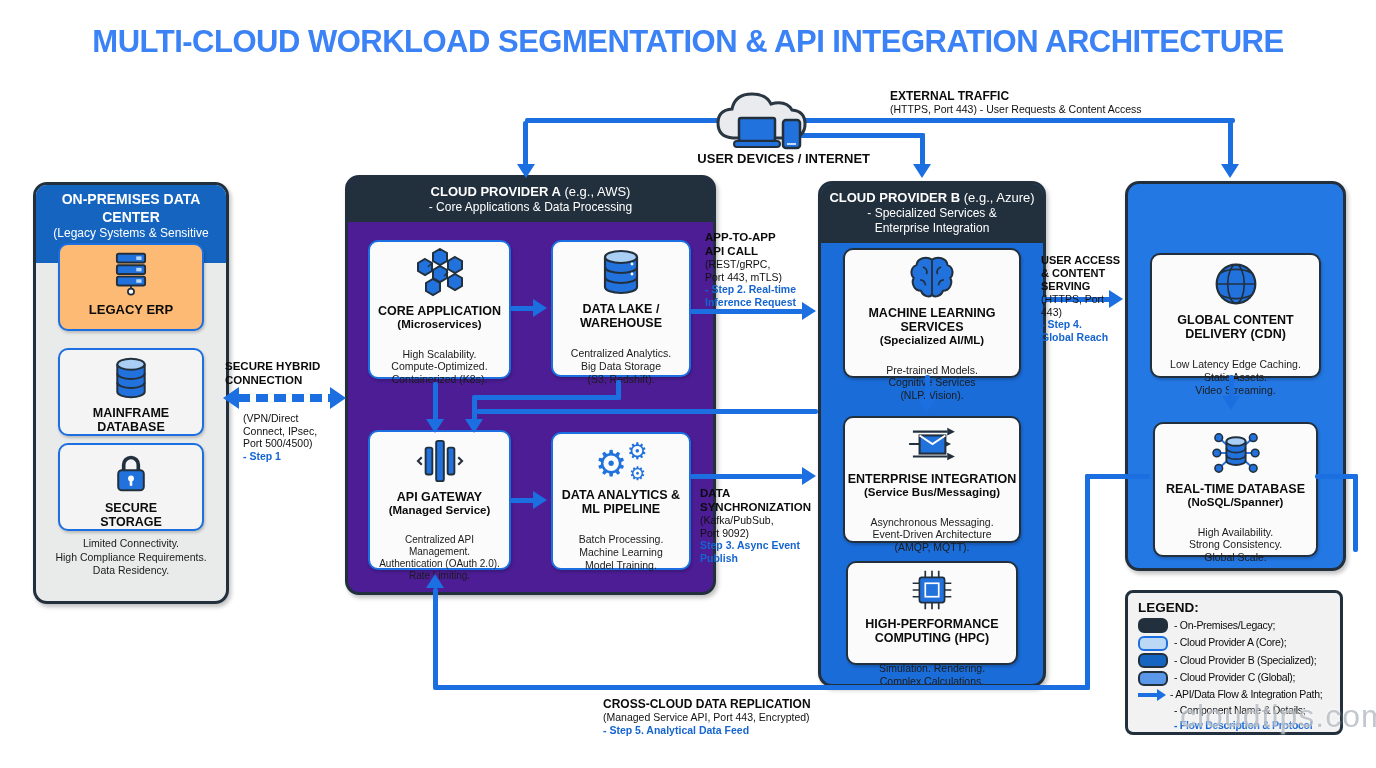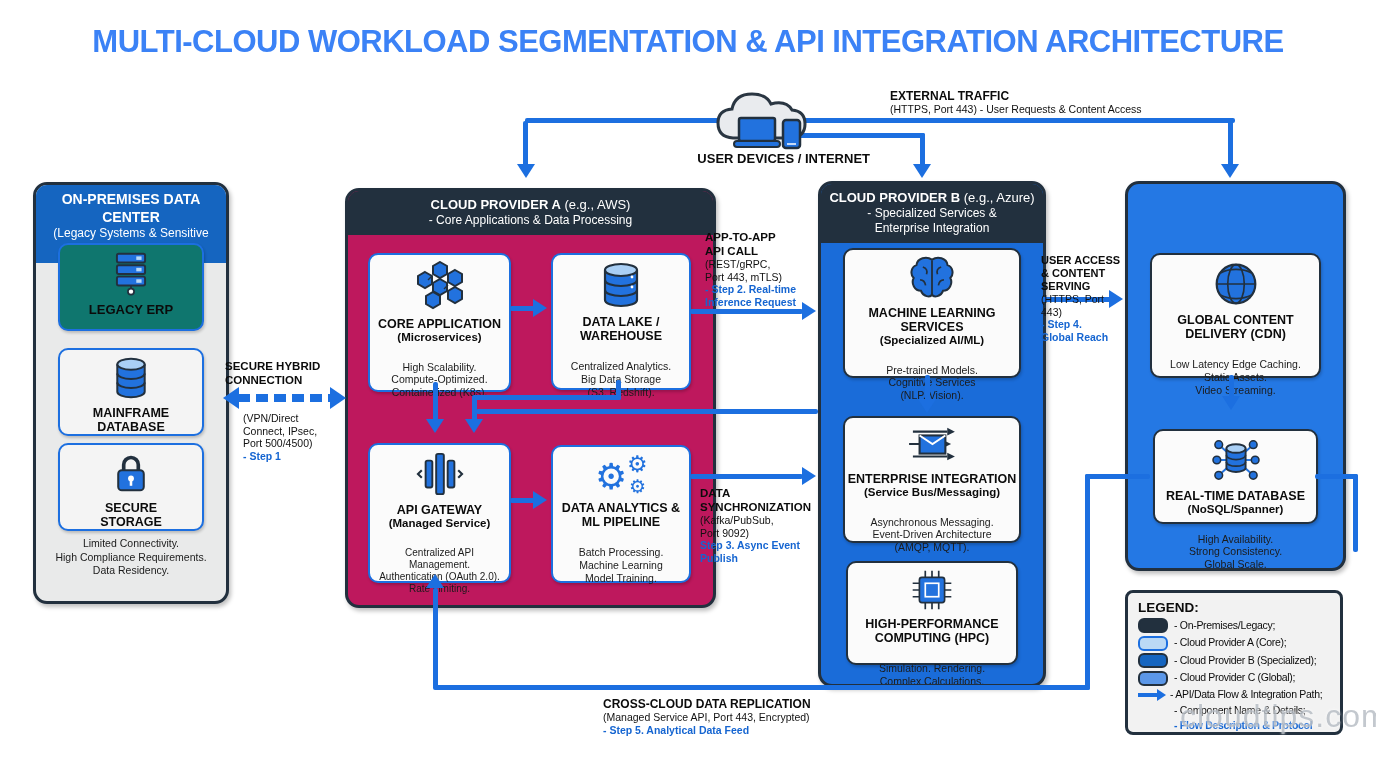--- a/index.html
+++ b/index.html
@@ -181,21 +181,21 @@
   <div class="fb" style="font-size:12px">CROSS-CLOUD DATA REPLICATION</div>
   <div class="fn">(Managed Service API, Port 443, Encrypted)</div>
   <div class="fblue">- Step 5. Analytical Data Feed</div>
 </div>
 
 <div class="prov" style="left:33px;top:182px;width:190px;height:416px;background:#E9EAEA">
   <div class="phead" style="background:#1565C0">
     <div class="l1 bold" style="font-size:14px">ON-PREMISES DATA CENTER</div>
     <div class="sub" style="font-size:12px">(Legacy Systems &amp; Sensitive Data)</div>
   </div>
-  <div class="node" style="left:22px;top:58px;width:146px;height:88px;background:#0f766e">
+  <div class="node" style="left:22px;top:58px;width:146px;height:88px;background:#fdba74">
     <span class="nicon">
       <svg width="44" height="46" viewBox="0 0 50 52">
         <g stroke="#22303E" stroke-width="2.2" fill="#2272DE">
           <rect x="9" y="3" width="32" height="10" rx="2"></rect>
             <rect x="9" y="16" width="32" height="10" rx="2"></rect>
             <rect x="9" y="29" width="32" height="10" rx="2"></rect>
         </g>
         <g fill="#BBD9F5">
             <rect x="31" y="6" width="6" height="4"></rect>
             <rect x="31" y="19" width="6" height="4"></rect>
@@ -228,21 +228,21 @@
       </svg>
     </span>
     <div class="ntitle pre" style="font-size:12.5px">SECURE
 STORAGE</div>
   </div>
   <div class="opfoot pre">Limited Connectivity.
 High Compliance Requirements.
 Data Residency.</div>
 </div>
 
-<div class="prov" style="left:345px;top:188px;width:365px;height:414px;background:#be185d">
+<div class="prov" style="left:345px;top:175px;width:365px;height:414px;background:#4c1d95">
   <div class="phead navyhead">
     <div class="l1"><span class="bold">CLOUD PROVIDER A</span><span> (e.g., AWS)</span></div>
     <div class="sub pre">- Core Applications &amp; Data Processing</div>
   </div>
   <div class="node" style="left:20px;top:62px;width:143px;height:139px">
     <span class="nicon">
       <svg width="54" height="50" viewBox="0 0 54 50">
         <defs>
             <polygon id="hx" points="7,0 14,4 14,12 7,16 0,12 0,4"></polygon>
           </defs>
@@ -395,21 +395,21 @@
         <line x1="4" y1="25" x2="46" y2="25" stroke="#22303E" stroke-width="1.8"></line>
         <path d="M8,13 a26,16 0 0 1 34,0 M8,37 a26,16 0 0 0 34,0" fill="none" stroke="#22303E" stroke-width="1.8"></path>
       </svg>
     </span>
     <div class="ntitle pre">GLOBAL CONTENT
 DELIVERY (CDN)</div>
     <div class="nbody pre">Low Latency Edge Caching.
 Static Assets.
 Video Streaming.</div>
   </div>
-  <div class="node darkborder" style="left:25px;top:245px;width:165px;height:95px">
+  <div class="node darkborder" style="left:25px;top:238px;width:165px;height:135px">
     <span class="nicon">
       <svg width="52" height="46" viewBox="0 0 54 48">
         <g stroke="#2272DE" stroke-width="2">
           <line x1="27" y1="24" x2="9" y2="8"></line>
             <line x1="27" y1="24" x2="45" y2="8"></line>
           <line x1="27" y1="24" x2="7" y2="24"></line>
             <line x1="27" y1="24" x2="47" y2="24"></line>
           <line x1="27" y1="24" x2="9" y2="40"></line>
             <line x1="27" y1="24" x2="45" y2="40"></line>
         </g>

